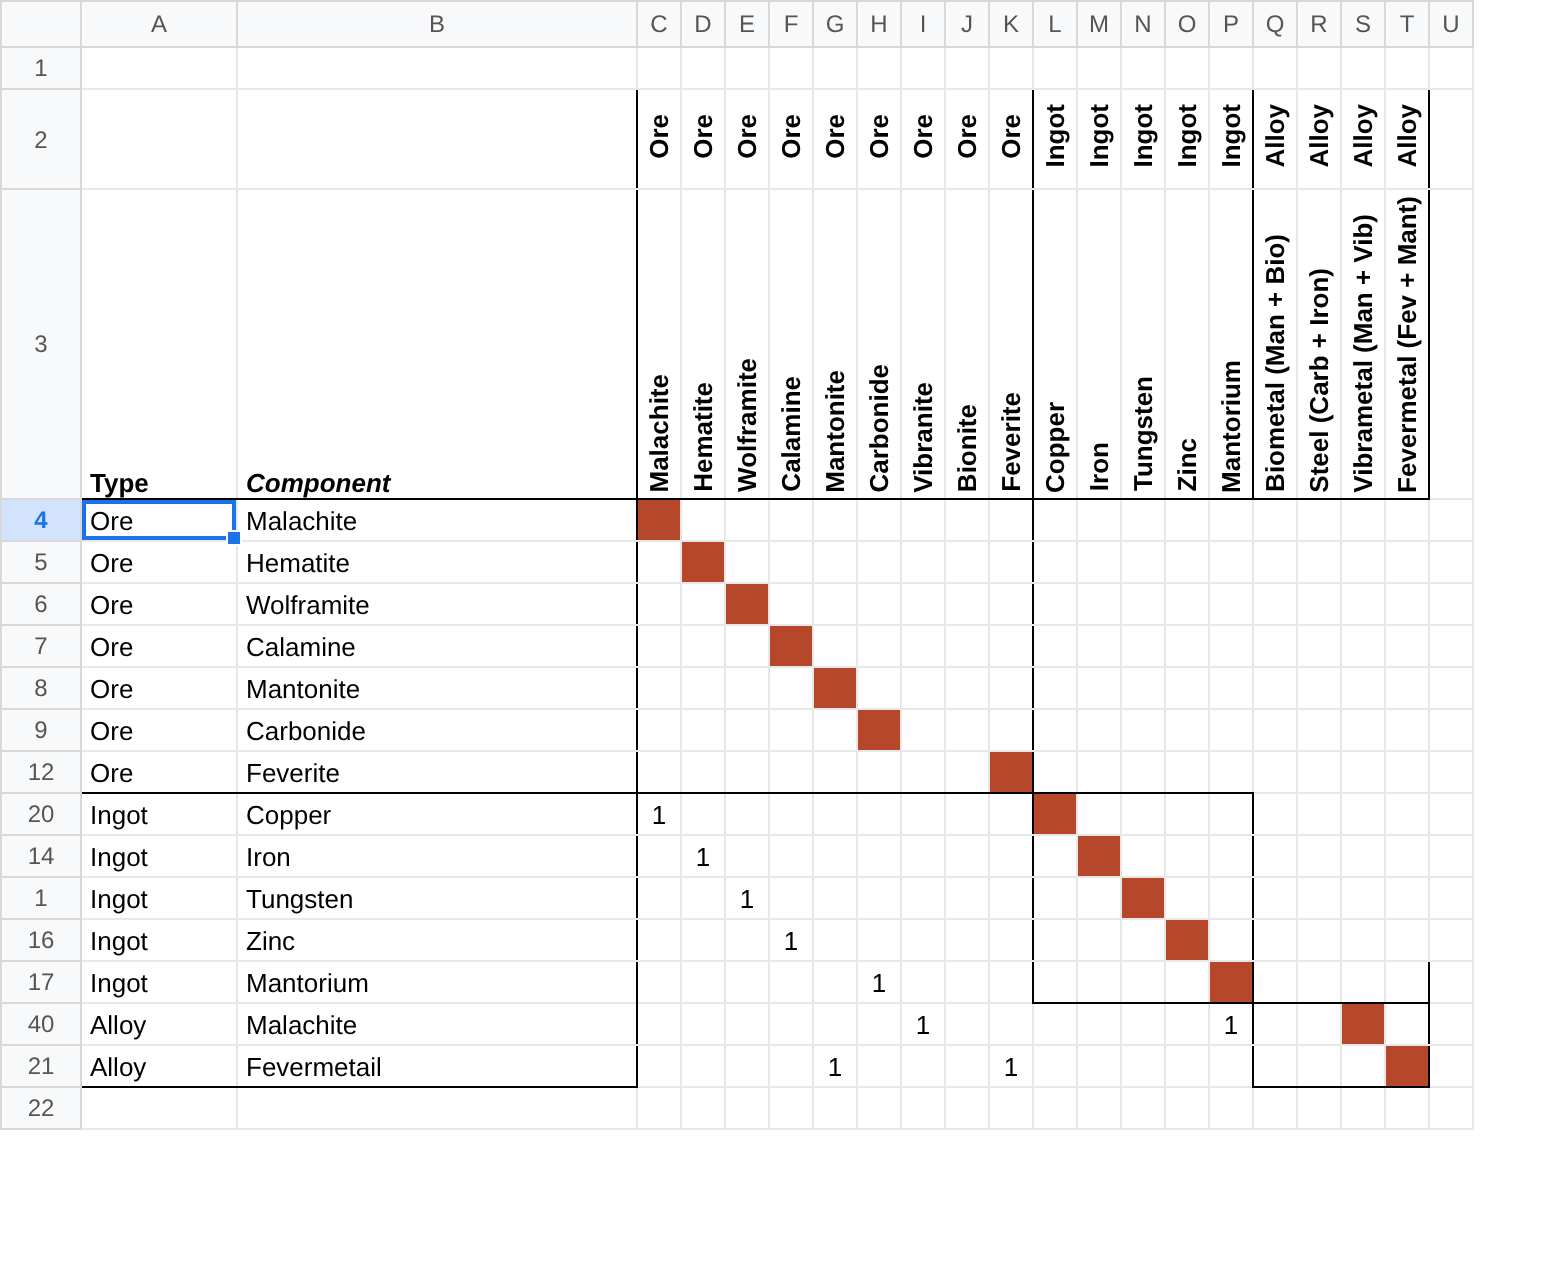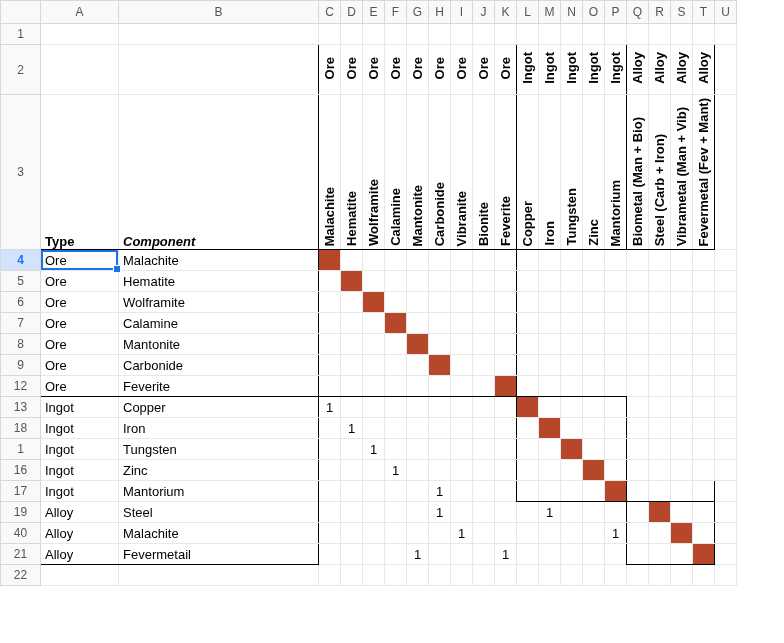--- a/index.html
+++ b/index.html
@@ -331,21 +331,21 @@
         <td class="bB"></td>
         <td class="dR bB"></td>
         <td class="dB"></td>
         <td class="dB"></td>
         <td class="dB"></td>
         <td class="dR dB"></td>
         <td></td>
       </tr>
 
 <tr class="data">
-        <th class="hdr-cell">13</th>
+        <th class="hdr-cell">20</th>
         <td class="txt">Ingot</td>
         <td class="txt bR">Copper</td>
         <td class="c">1</td>
         <td></td>
         <td></td>
         <td></td>
         <td></td>
         <td></td>
         <td></td>
         <td></td>
@@ -355,21 +355,21 @@
         <td></td>
         <td></td>
         <td class="bR"></td>
         <td></td>
         <td></td>
         <td></td>
         <td class="dR"></td>
         <td></td>
       </tr>
 <tr class="data">
-        <th class="hdr-cell">18</th>
+        <th class="hdr-cell">14</th>
         <td class="txt">Ingot</td>
         <td class="txt bR">Iron</td>
         <td></td>
         <td class="c">1</td>
         <td></td>
         <td></td>
         <td></td>
         <td></td>
         <td></td>
         <td></td>
@@ -452,44 +452,20 @@
         <td class="bB"></td>
         <td class="sq bR bB"></td>
         <td class="bB"></td>
         <td class="bB"></td>
         <td class="bB"></td>
         <td class="bR bB"></td>
         <td></td>
       </tr>
 
 <tr class="data">
-        <th class="hdr-cell">19</th>
-        <td class="txt">Alloy</td>
-        <td class="txt bR">Steel</td>
-        <td></td>
-        <td></td>
-        <td></td>
-        <td></td>
-        <td></td>
-        <td class="c">1</td>
-        <td></td>
-        <td></td>
-        <td class="dR"></td>
-        <td></td>
-        <td class="c">1</td>
-        <td></td>
-        <td></td>
-        <td class="bR"></td>
-        <td></td>
-        <td class="sq"></td>
-        <td></td>
-        <td class="bR"></td>
-        <td></td>
-      </tr>
-<tr class="data">
         <th class="hdr-cell">40</th>
         <td class="txt">Alloy</td>
         <td class="txt bR">Malachite</td>
         <td></td>
         <td></td>
         <td></td>
         <td></td>
         <td></td>
         <td></td>
         <td class="c">1</td>

